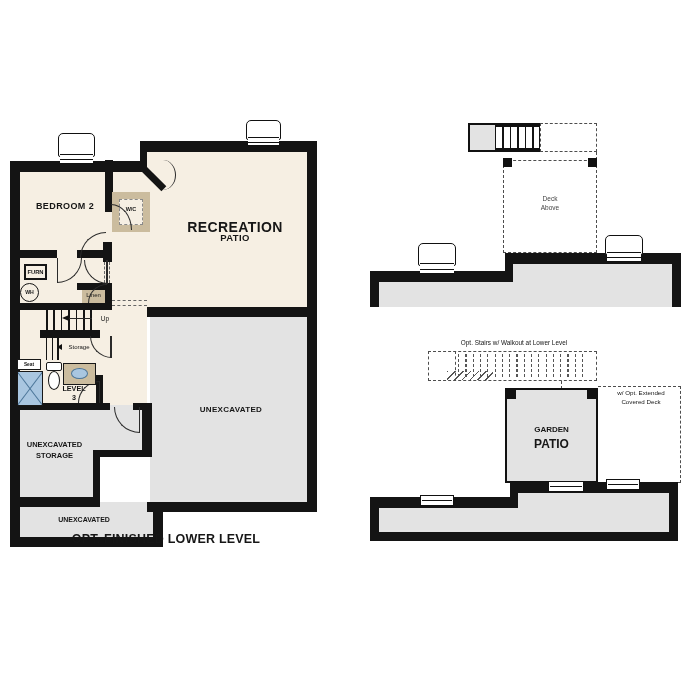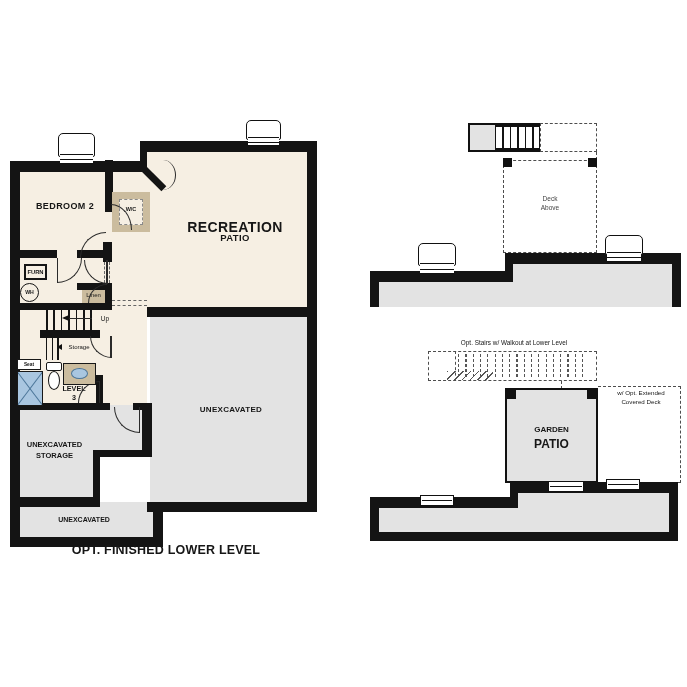--- a/index.html
+++ b/index.html
@@ -126,21 +126,21 @@
   <span class="lbl" style="left:180px;top:232px;width:110px;font-size:9.5px;letter-spacing:.4px">PATIO</span>
   <span class="lbl sm" style="left:82px;top:291.5px;width:23px;font-size:6px">Linen</span>
   <span class="lbl sm" style="left:97px;top:314.5px;width:16px;font-size:6.5px">Up</span>
   <span class="lbl sm" style="left:64px;top:343.5px;width:30px;font-size:6px">Storage</span>
   <span class="lbl" style="left:54px;top:384px;width:40px;font-size:7.2px">LEVEL</span>
   <span class="lbl" style="left:54px;top:393px;width:40px;font-size:7.2px">3</span>
   <span class="lbl" style="left:176px;top:405px;width:110px;font-size:8px;letter-spacing:.3px">UNEXCAVATED</span>
   <span class="lbl" style="left:17px;top:440px;width:75px;font-size:7.5px">UNEXCAVATED</span>
   <span class="lbl" style="left:17px;top:451px;width:75px;font-size:7.5px">STORAGE</span>
   <span class="lbl" style="left:39px;top:516px;width:90px;font-size:7px">UNEXCAVATED</span>
-  <span class="cap" style="left:46px;top:543px;width:240px">OPT. FINISHED LOWER LEVEL</span>
+  <span class="cap" style="left:46px;top:532px;width:240px">OPT. FINISHED LOWER LEVEL</span>
 
   <i class="fill" style="left:468px;top:123px;width:29px;height:29px;background:var(--gray);border:2px solid #111;box-sizing:border-box"></i>
   <i class="treads" style="left:495px;top:123px;width:45px;height:29px;background-color:#fff;border-top:4px solid #111;border-bottom:4px solid #111;box-sizing:border-box"></i>
   <i class="q" style="left:538px;top:126px;width:9px;height:22px;border-right:1.2px solid #333;border-radius:0 100% 100% 0"></i>
   <i class="dbox" style="left:540px;top:123px;width:57px;height:29px;background:#fff"></i>
   <i class="q" style="left:591px;top:152px;width:6px;height:8px;border-right:1.3px dashed var(--dash)"></i>
   <i class="dbox" style="left:503px;top:160px;width:94px;height:93px"></i>
   <i class="post" style="left:503px;top:158px"></i>
   <i class="post" style="left:588px;top:158px"></i>
   <span class="lbl sm" style="left:520px;top:195px;width:60px;font-size:6.5px;color:#444">Deck</span>

